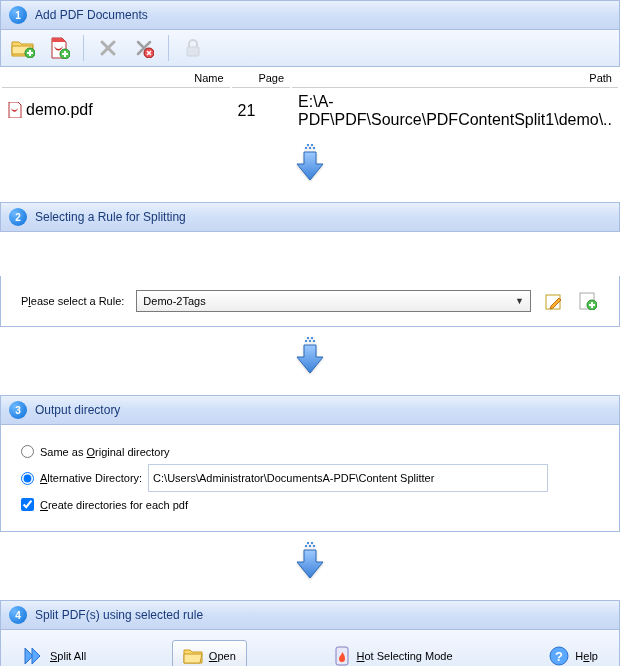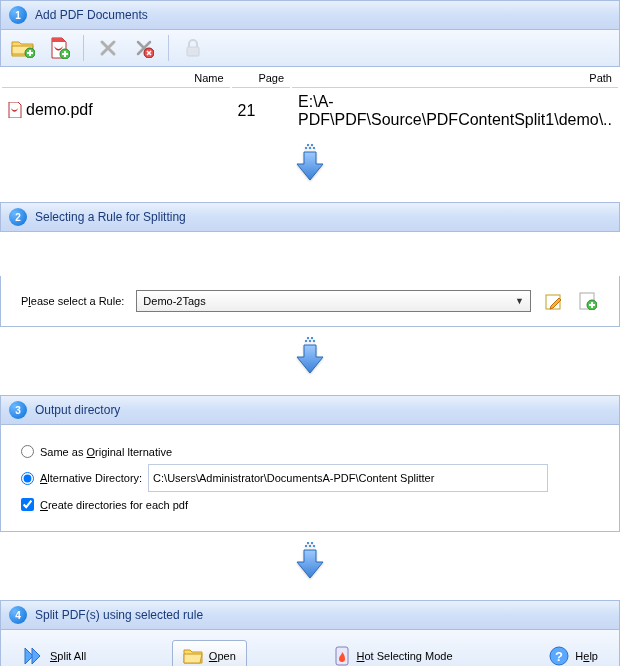--- a/index.html
+++ b/index.html
@@ -256,21 +256,21 @@
   </svg>
 </div>
 
 <div class="section-header">
   <div class="step-badge">3</div>
   <div class="section-title">Output directory</div>
 </div>
 <div class="section-body output-body">
   <div class="radio-row">
     <input type="radio" name="outdir" style="">
-    <label><span>Same as </span><span class="underline-key">O</span><span>riginal lternative</span></label>
+    <label><span>Same as </span><span class="underline-key">O</span><span>riginal directory</span></label>
   </div>
   <div class="radio-row">
     <input type="radio" name="outdir" checked="" style="">
     <label><span class="underline-key">A</span><span>lternative Directory:</span></label>
     <input class="text-input" type="text" value="C:\Users\Administrator\DocumentsA-PDF\Content Splitter" style="">
   </div>
   <div class="radio-row">
     <input type="checkbox" checked="" style="">
     <label><span class="underline-key">C</span><span>reate directories for each pdf</span></label>
   </div>

